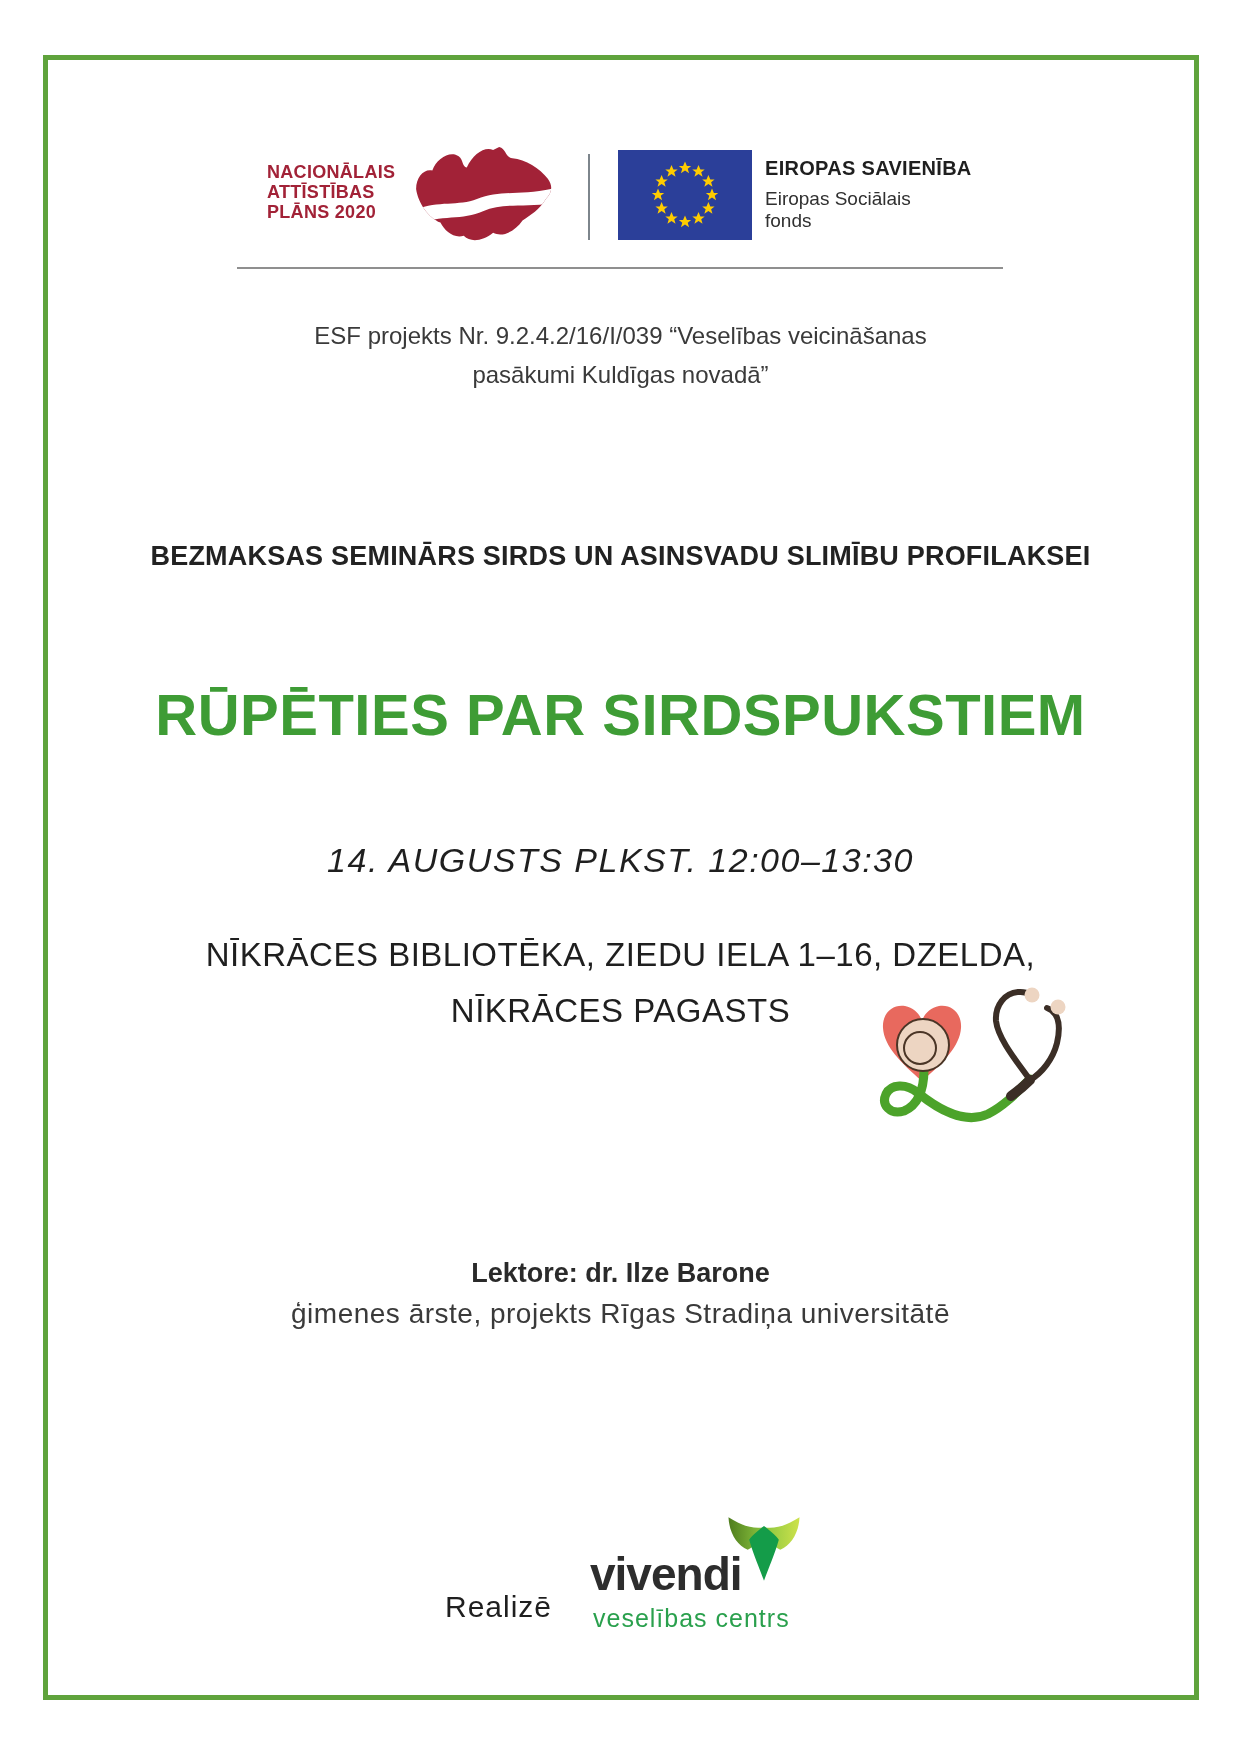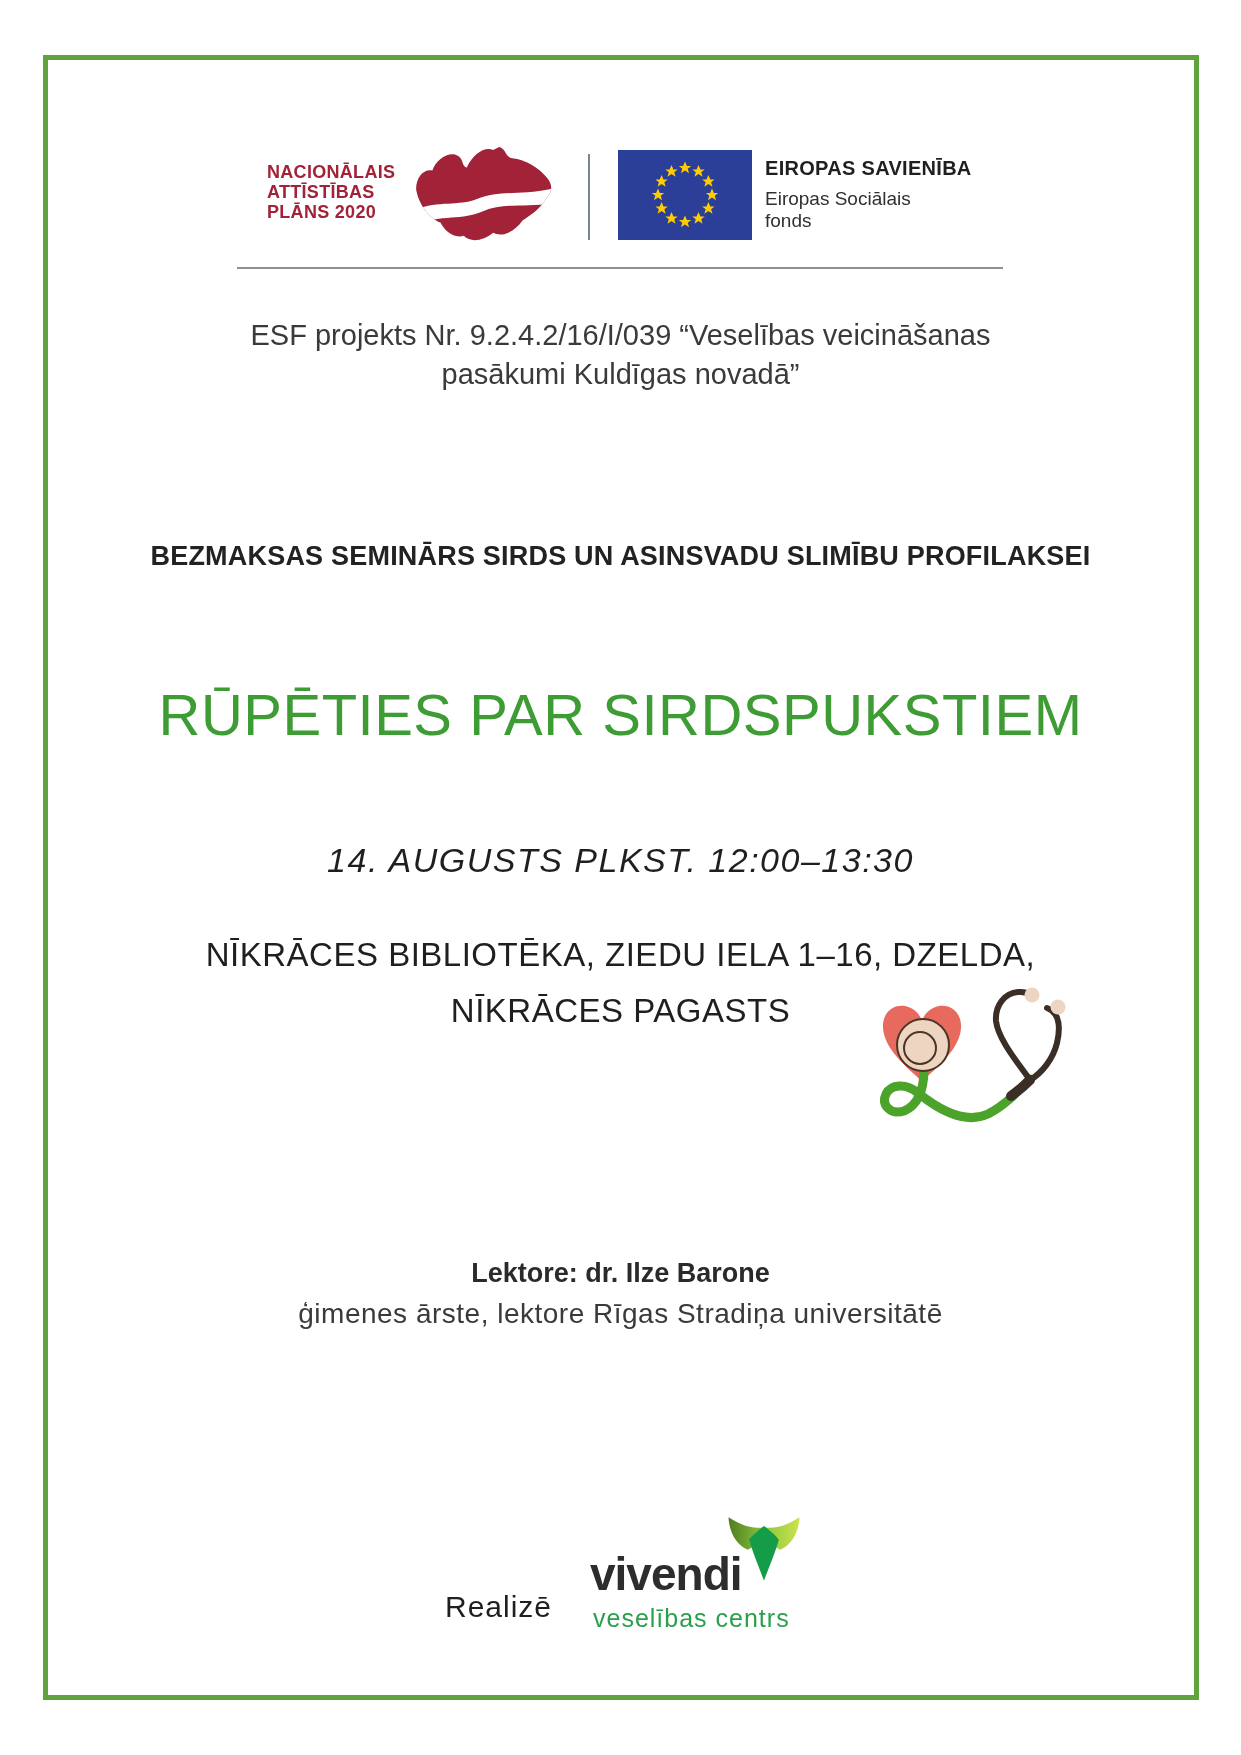--- a/index.html
+++ b/index.html
@@ -30,30 +30,30 @@
   .eu-sub{font-size:19px;color:#303030;line-height:22px;}
   .eu-sub.first{margin-top:8px;}
   
   .rule{position:absolute;left:237px;top:267px;width:766px;height:2px;background:#8f8f8f;}
   .tagline{
     position:absolute;left:0;top:279px;width:100%;text-align:center;
     font-size:16px;letter-spacing:10px;color:#3f3f3f;font-weight:400;
   }
   .project{
     position:absolute;left:0;top:316px;width:100%;text-align:center;
-    font-size:29px;line-height:39px;color:#3a3a3a;
+    font-size:24px;line-height:39px;color:#3a3a3a;
   }
   
   .kicker{
     position:absolute;left:0;top:541px;width:100%;text-align:center;
     font-size:27px;font-weight:700;color:#222222;letter-spacing:.2px;
   }
   .title{
     position:absolute;left:0;top:681px;width:100%;text-align:center;margin:0;
-    font-size:58px;font-weight:400;color:var(--green-title,#3E9C35);letter-spacing:.5px;
+    font-size:58px;font-weight:700;color:var(--green-title,#3E9C35);letter-spacing:.5px;
   }
   .datetime{
     position:absolute;left:0;top:841px;width:100%;text-align:center;
     font-size:34px;color:#1f1f1f;letter-spacing:1.5px;font-style:italic;
   }
   .location{
     position:absolute;left:0;top:927px;width:100%;text-align:center;
     font-size:33px;line-height:56px;color:#1f1f1f;letter-spacing:.5px;
   }
   .illustration{position:absolute;left:878px;top:983px;width:207px;height:172px;}
@@ -157,21 +157,21 @@
     <path d="M133,113 C140,108 147,102 152,97" fill="none" stroke="#3B2E26" stroke-width="10" stroke-linecap="round"></path>
     <path d="M152,97 C140,80 120,56 118,38 C117,22 127,10 140,9 C145,8.6 149,9.6 151,11.5" fill="none" stroke="#3B2E26" stroke-width="6" stroke-linecap="round"></path>
     <path d="M152,97 C164,90 175,76 179,60 C182,47 182,38 177,31 C175,28 172,26 169,25" fill="none" stroke="#3B2E26" stroke-width="6" stroke-linecap="round"></path>
     <circle cx="154" cy="12" r="7.5" fill="#EDD5C2"></circle>
     <circle cx="180" cy="24" r="7.5" fill="#EDD5C2"></circle>
     <circle cx="45" cy="62" r="26" fill="#EDD5C2" stroke="#4A3526" stroke-width="2"></circle>
     <circle cx="42" cy="65" r="16" fill="none" stroke="#4A3526" stroke-width="2"></circle>
   </svg>
 
   <div class="lecturer-name">Lektore: dr. Ilze Barone</div>
-  <div class="lecturer-details">ģimenes ārste, lektore Rīgas Stradiņa universitātē</div>
+  <div class="lecturer-details">ģimenes ārste, projekts Rīgas Stradiņa universitātē</div>
 
   <span class="realize">Realizē</span>
 
   <svg class="vivendi-mark" viewBox="0 0 100 100" preserveAspectRatio="none" aria-hidden="true">
     <defs>
       <linearGradient id="gradL" x1="0" y1="0" x2="1" y2="0">
         <stop offset="0" stop-color="#4F7D1E"></stop>
         <stop offset="1" stop-color="#8CC63F"></stop>
       </linearGradient>
       <linearGradient id="gradR" x1="0" y1="0" x2="1" y2="0">

